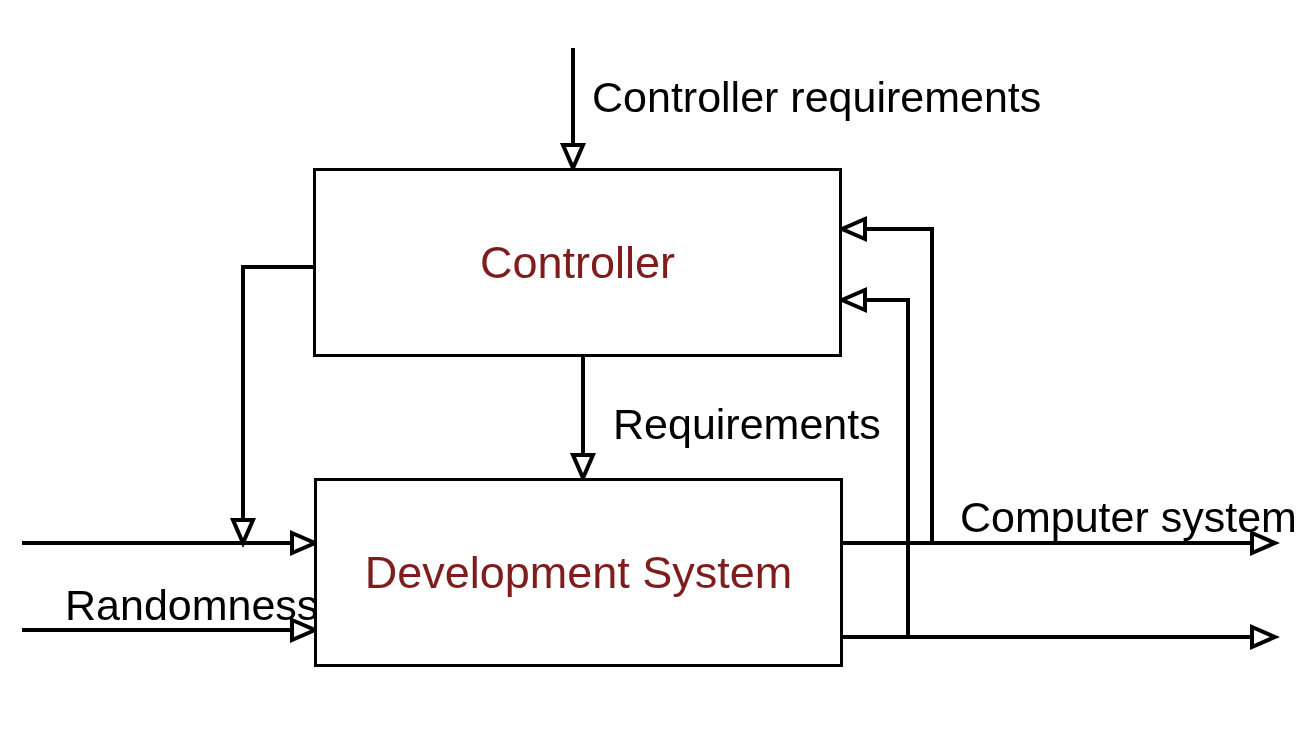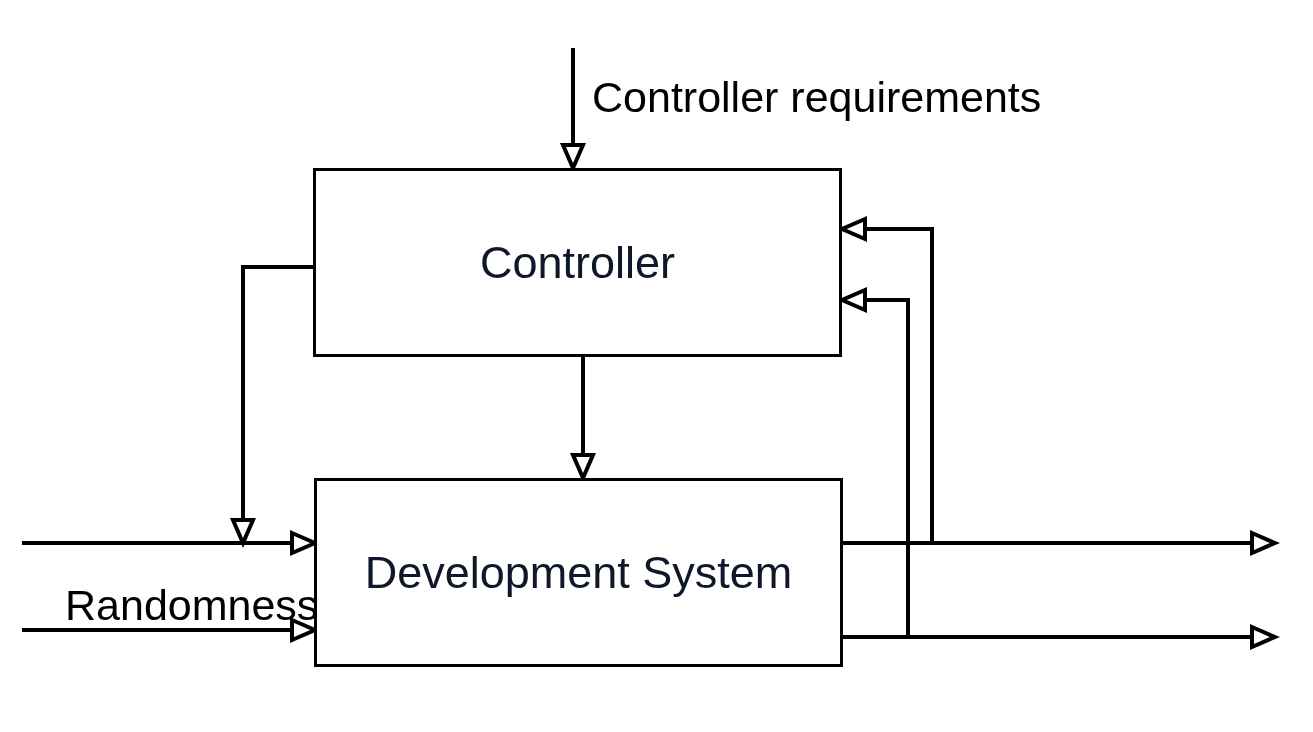--- a/index.html
+++ b/index.html
@@ -25,21 +25,21 @@
   }
   .node {
     position: absolute;
     box-sizing: border-box;
     background: #ffffff;
     border: 3px solid #000000;
     display: flex;
     align-items: center;
     justify-content: center;
     font-size: 45px;
-    color: #0f172a;
+    color: #7f1d1d;
     white-space: nowrap;
   }
   .node-controller { left: 313px; top: 168px; width: 529px; height: 189px; }
   .node-development { left: 314px; top: 478px; width: 529px; height: 189px; }
   .edge-label {
     position: absolute;
     font-size: 43px;
     line-height: 1;
     color: #000000;
     white-space: nowrap;
@@ -78,19 +78,21 @@
   <div class="node node-controller">
     <span>Controller</span>
   </div>
 
   <div class="node node-development">
     <span>Development System</span>
   </div>
 
   <div class="edge-label lbl-controller-requirements">Controller requirements</div>
 
+  <div class="edge-label lbl-requirements">Requirements</div>
 
 
   <div class="edge-label lbl-randomness">Randomness</div>
 
+  <div class="edge-label lbl-computer-system">Computer system</div>
 
 
 </div>
 
 </body></html>

